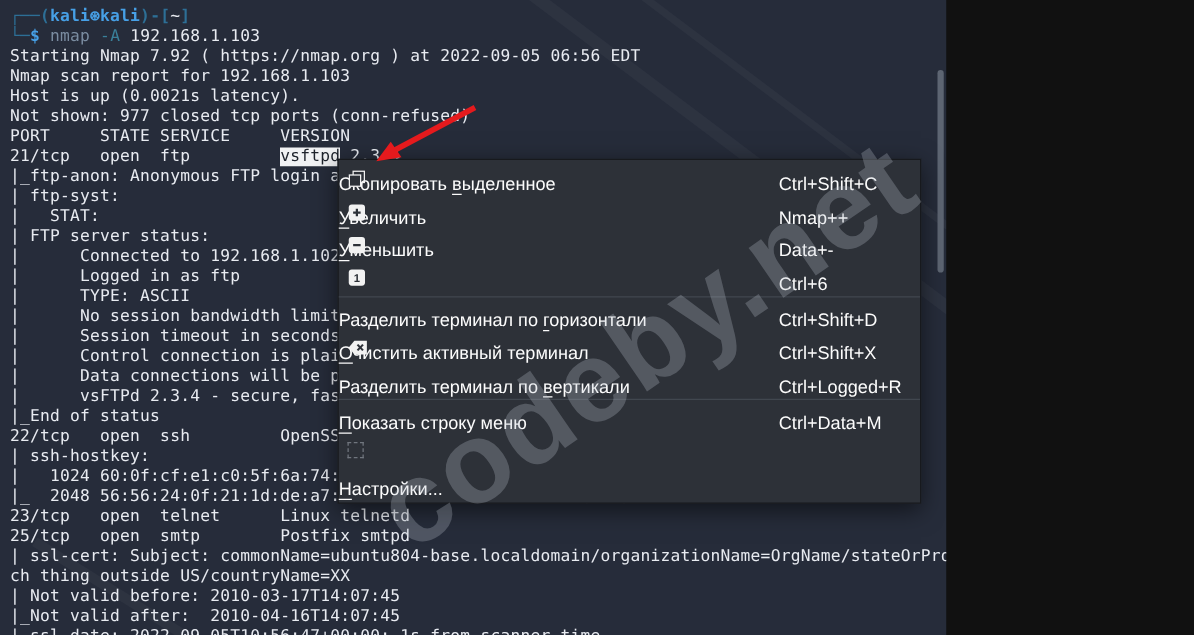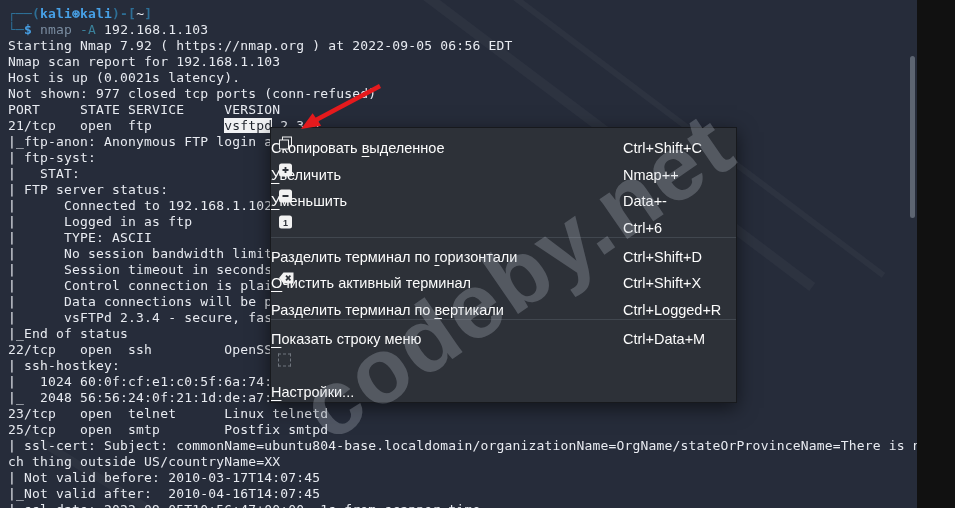--- a/index.html
+++ b/index.html
@@ -1,16 +1,16 @@
 <!DOCTYPE html>
 <html style="--c-terminal_bg: #262c3a; --c-terminal_fg: #e8ebf1; --c-prompt_frame: #2d6f96; --c-prompt_user: #47a0e6; --c-command: #7a8ca0; --c-flag: #3a809a; --c-selection_bg: #f1f2f4; --c-selection_fg: #1e232c; --c-menu_bg: #2d3138; --c-menu_fg: #fcfcfc; --c-menu_disabled: #6f757c; --c-menu_separator: #41474f; --c-menu_border: #17191d; --c-arrow_red: #e51a1d; --c-scrollbar: #5d6572; --c-watermark: rgba(193,199,210,0.27);"><head>
 <meta charset="utf-8">
 <style>
   html,body{margin:0;padding:0;background:#111}
-  #screen{position:relative;width:917px;height:508px;overflow:hidden;
+  #screen{position:relative;width:757px;height:508px;overflow:hidden;
     background:var(--c-terminal_bg);font-family:"DejaVu Sans Mono",monospace}
   .streak{position:absolute;background:rgba(255,255,255,0.035);z-index:0;pointer-events:none}
 
   #terminal{position:absolute;left:8px;top:6px;z-index:1;font-size:13px;
     letter-spacing:.18px;line-height:16px;color:var(--c-terminal_fg);white-space:pre}
   .tl{height:16px}
   .c-frame{color:var(--c-prompt_frame);font-weight:bold}
   .c-user{color:var(--c-prompt_user);font-weight:bold}
   .c-cmd{color:var(--c-command)}
   .c-flag{color:var(--c-flag)}

